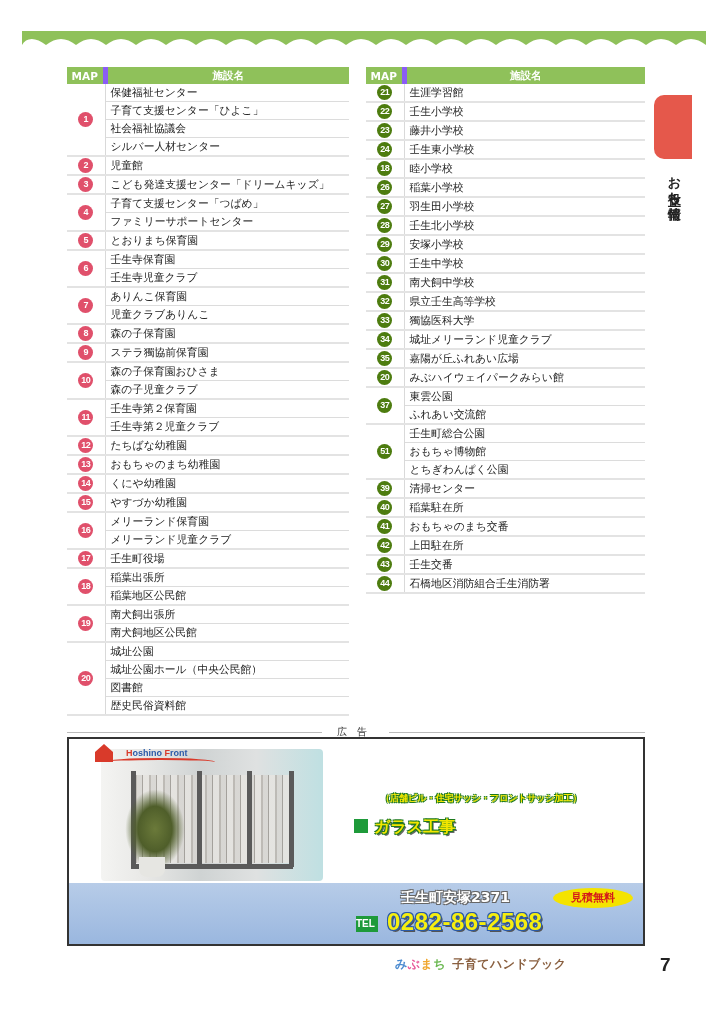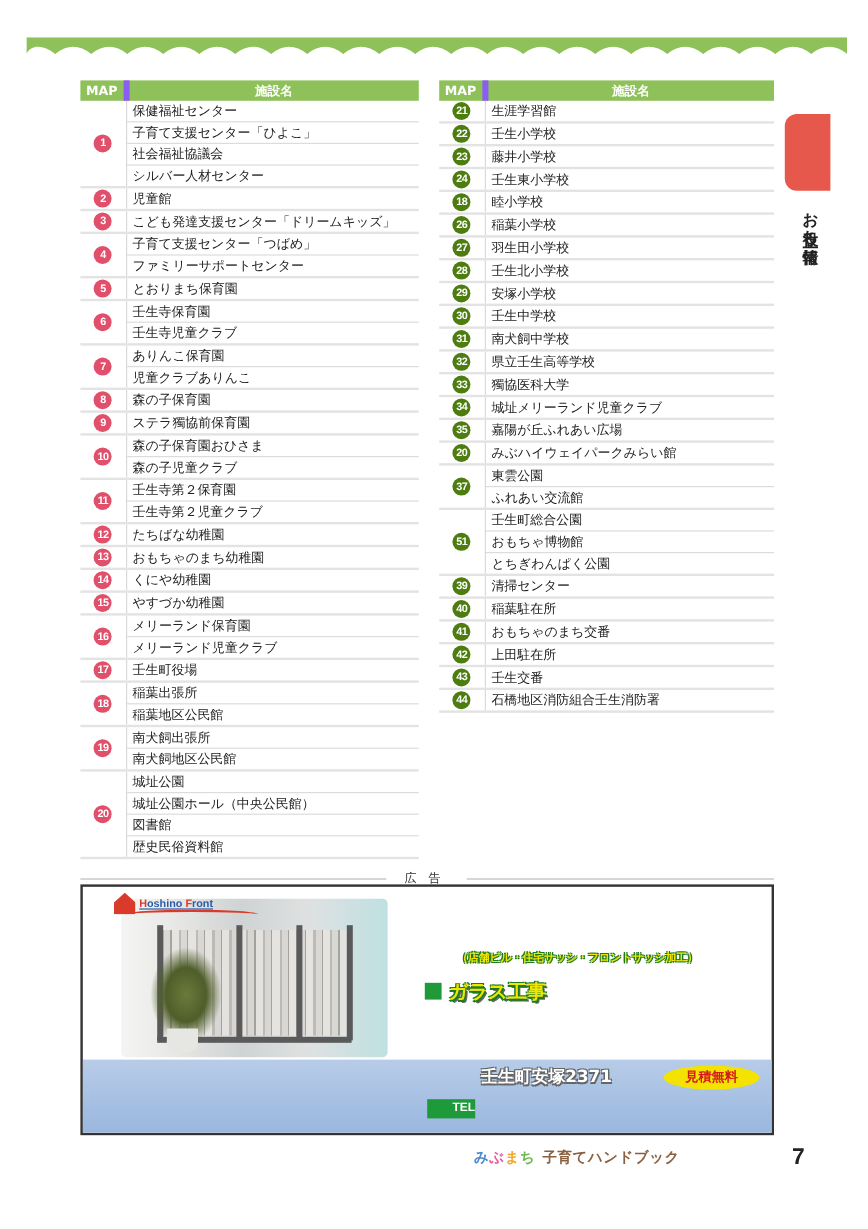--- a/index.html
+++ b/index.html
@@ -50,41 +50,41 @@
   .ad-photo .frame { position: absolute; top: 22px; bottom: 14px; width: 5px; background: #5a5a5a; }
   .ad-photo .sill { position: absolute; left: 30px; right: 30px; bottom: 12px; height: 5px; background: #5a5a5a; }
   .ad-photo .trees { position: absolute; left: 34px; right: 34px; top: 26px; bottom: 18px;
     background: repeating-linear-gradient(90deg, #b8b4ae 0 2px, #d8d6d2 2px 7px, #9c9892 7px 8px, #e6e4e0 8px 14px); opacity: 0.85; }
   .ad-photo .plant { position: absolute; left: 24px; top: 40px; width: 60px; height: 80px;
     background: radial-gradient(ellipse at center, #6b7a3a 0%, #4f5e2a 40%, transparent 70%); }
   .ad-photo .pot { position: absolute; left: 38px; bottom: 4px; width: 26px; height: 20px; background: #e6e6e2; border-radius: 0 0 8px 8px; }
 
   .ad-logo { position: absolute; left: 26px; top: 4px; height: 20px; display: flex; align-items: center; }
   .ad-logo .house { width: 18px; height: 18px; background: #d93a2a; clip-path: polygon(50% 0, 100% 45%, 100% 100%, 0 100%, 0 45%); }
-  .ad-logo .brand { font-family: "Liberation Sans", sans-serif; font-size: 9px; font-weight: bold; margin-left: 3px; color: #2a5aa8; text-decoration: underline; }
+  .ad-logo .brand { font-family: "Liberation Sans", sans-serif; font-size: 9px; font-weight: bold; margin-left: 13px; color: #2a5aa8; }
   .ad-logo .brand .h, .ad-logo .brand .f { color: #d93a2a; }
   .ad-logo .swoosh { position: absolute; left: 10px; top: 15px; width: 110px; height: 8px; border-top: 2px solid #d93a2a; border-radius: 50% 50% 0 0; }
 
   .ad-service { position: absolute; left: 285px; font-weight: bold; color: #f2e600; font-size: 16px;
     text-shadow: -1px -1px 0 #1e7a1e, 1px -1px 0 #1e7a1e, -1px 1px 0 #1e7a1e, 1px 1px 0 #1e7a1e, 2px 2px 0 #6a6a6a; }
   .ad-service .sq { display: inline-block; width: 14px; height: 14px; background: #1e9a3a; vertical-align: -1px; margin-right: 6px; }
   .ad-service.s1 { top: 27px; }
   .ad-service.s2 { top: 78px; }
   .ad-service.s3 { top: 107px; }
   .ad-subnote { position: absolute; left: 312px; top: 53px; font-size: 9px; font-weight: bold; color: #f2e600;
     text-shadow: -1px -1px 0 #1e7a1e, 1px -1px 0 #1e7a1e, -1px 1px 0 #1e7a1e, 1px 1px 0 #1e7a1e; }
 
   .ad-footer { position: absolute; left: 0; right: 0; bottom: 0; height: 61px; background: linear-gradient(180deg, #b7cce8 0%, #9ab7df 100%); }
   .ad-company { position: absolute; left: 38px; top: 8px; font-size: 34px; font-weight: bold; color: #f6ee10; letter-spacing: 1px;
     text-shadow: -2px -2px 0 #1e8a2a, 2px -2px 0 #1e8a2a, -2px 2px 0 #1e8a2a, 2px 2px 0 #1e8a2a, 3px 3px 0 #555; }
   .ad-address { position: absolute; left: 332px; top: 6px; font-size: 14px; font-weight: bold; color: #fff;
     text-shadow: -1px -1px 0 #666, 1px -1px 0 #666, -1px 1px 0 #666, 1px 1px 0 #666; }
   .ad-estimate { position: absolute; left: 484px; top: 5px; width: 80px; height: 20px; border-radius: 50%; background: #f4e300;
     color: #d41a1a; font-weight: bold; font-size: 11px; text-align: center; line-height: 20px; }
-  .ad-tel-badge { position: absolute; left: 287px; top: 33px; width: 40px; height: 16px; background: #1e9a3a; color: #fff; font-size: 10px; font-weight: bold; text-align: right; line-height: 16px; font-family: "Liberation Sans", sans-serif; }
+  .ad-tel-badge { position: absolute; left: 287px; top: 33px; width: 22px; height: 16px; background: #1e9a3a; color: #fff; font-size: 10px; font-weight: bold; text-align: left; line-height: 16px; font-family: "Liberation Sans", sans-serif; }
   .ad-tel { position: absolute; left: 318px; top: 25px; font-size: 24px; font-weight: bold; color: #f6ee10; font-family: "Liberation Sans", sans-serif; letter-spacing: 0.5px;
     text-shadow: -1px -1px 0 #2a5aa8, 1px -1px 0 #2a5aa8, -1px 1px 0 #2a5aa8, 1px 1px 0 #2a5aa8, 2px 2px 0 #555; }
 
   .footer-title { position: absolute; left: 395px; top: 956px; font-size: 12px; font-weight: bold; letter-spacing: 0.5px; white-space: nowrap; }
   .footer-title .c1 { color: #4a8ad0; }
   .footer-title .c2 { color: #e8589a; }
   .footer-title .c3 { color: #f0a830; }
   .footer-title .c4 { color: #6ab850; }
   .footer-title .rest { color: #8a6040; margin-left: 6px; }
   .page-number { position: absolute; left: 660px; top: 954px; font-size: 19px; font-weight: bold; color: #222; font-family: "Liberation Sans", sans-serif; }
@@ -373,17 +373,18 @@
     <div class="swoosh"></div>
   </div>
 
   <div class="ad-subnote">（店舗ビル・住宅サッシ・フロントサッシ加工）</div>
   <div class="ad-service s2"><span class="sq"></span><span>ガラス工事</span></div>
 
   <div class="ad-footer">
     <div class="ad-address">壬生町安塚2371</div>
     <div class="ad-estimate">見積無料</div>
     <div class="ad-tel-badge">TEL</div>
+    <div class="ad-tel">0282-86-2568</div>
   </div>
 </div>
 
 <div class="footer-title"><span class="c1">み</span><span class="c2">ぶ</span><span class="c3">ま</span><span class="c4">ち</span><span class="rest">子育てハンドブック</span></div>
 <div class="page-number">7</div>
 
 </body></html>

